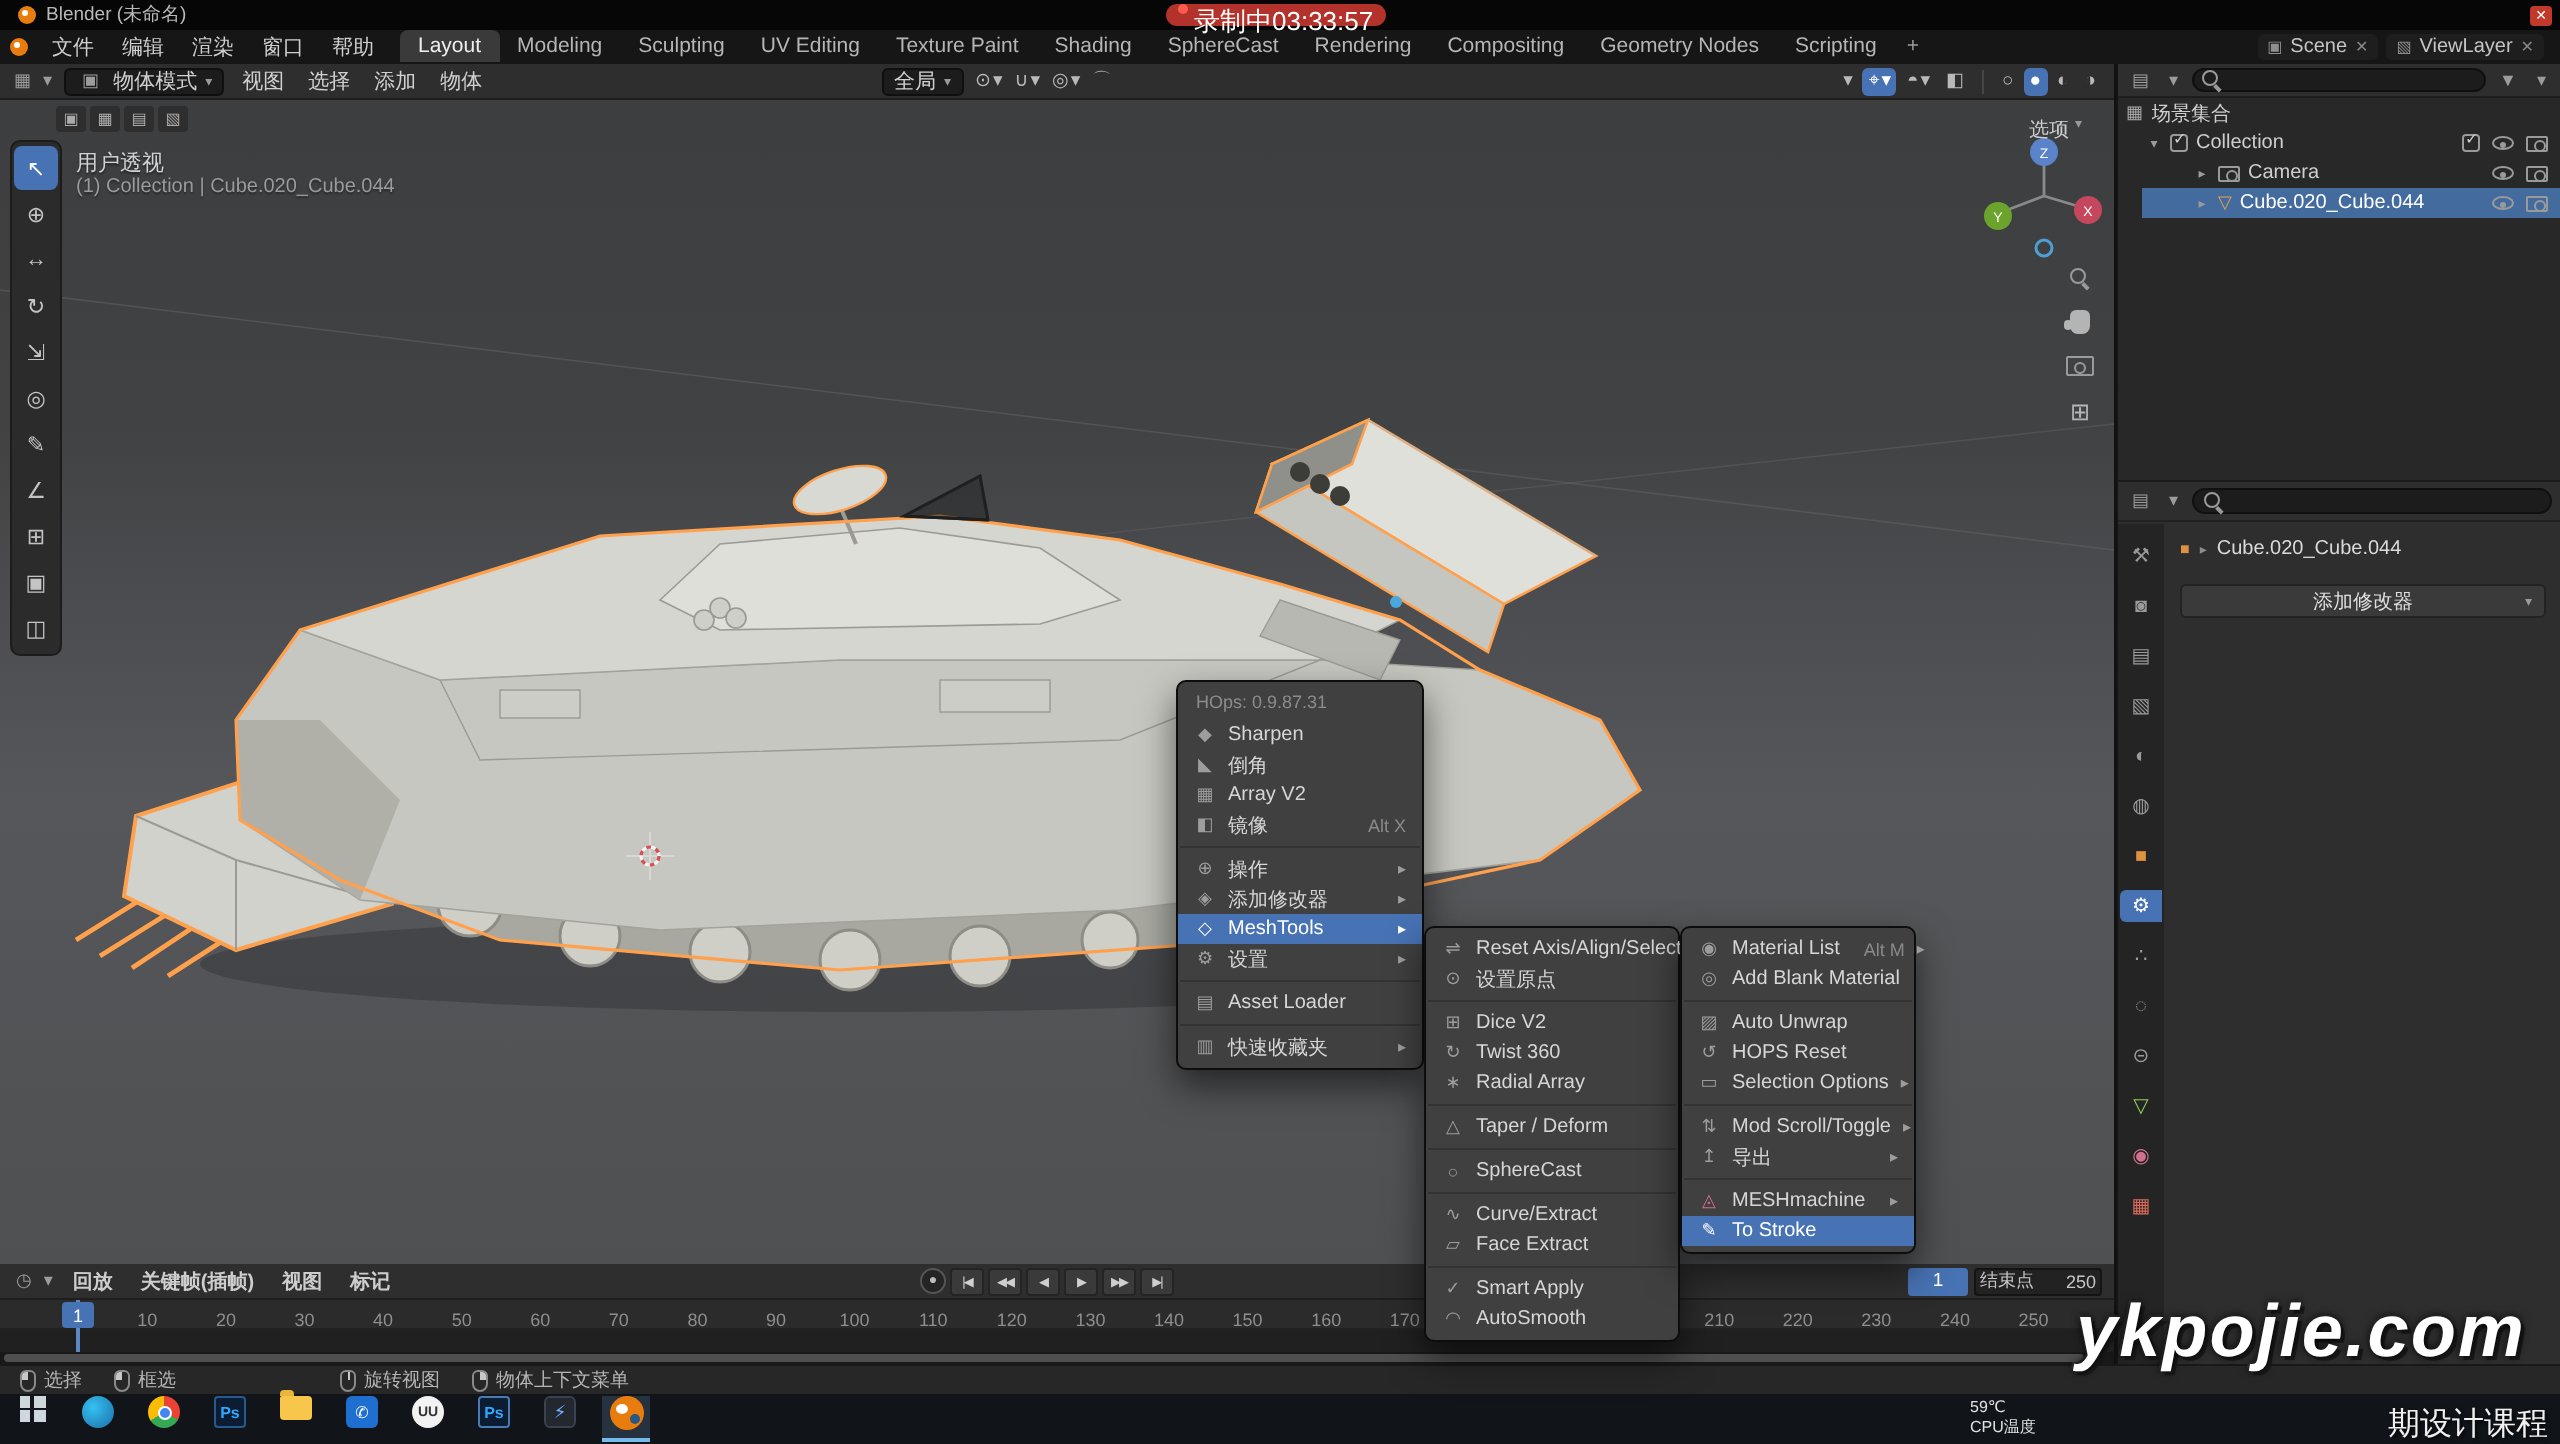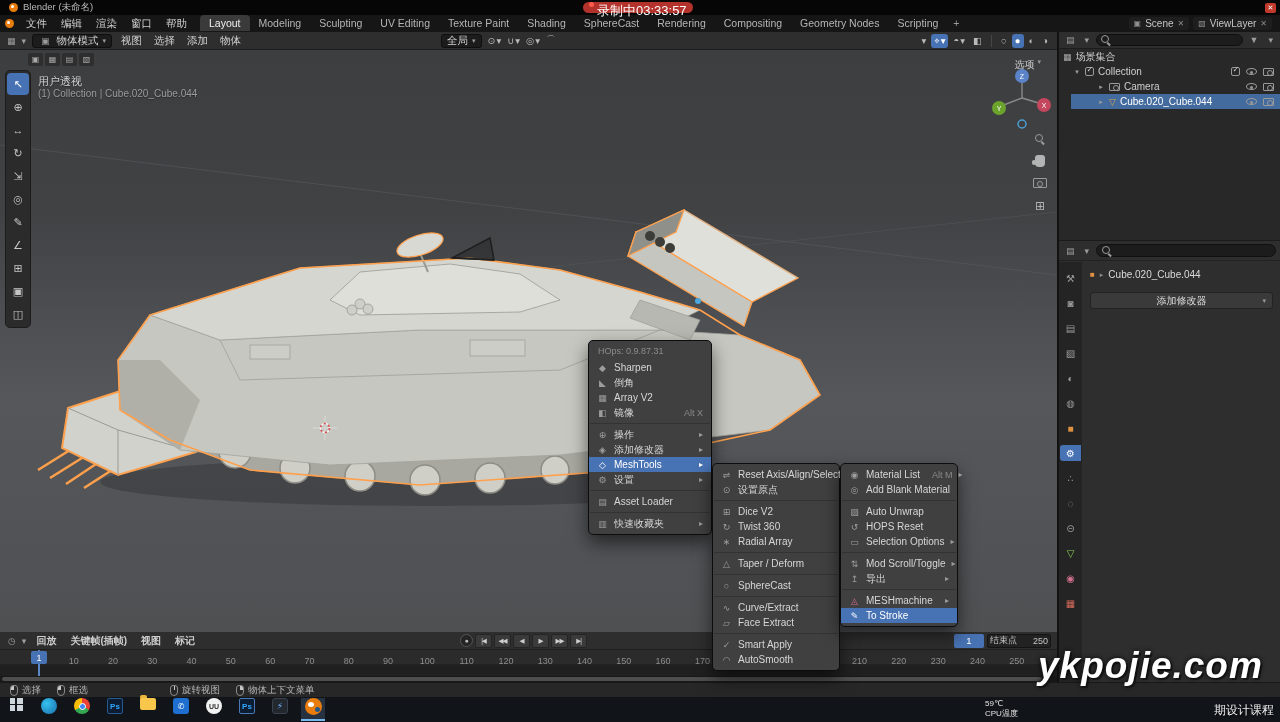--- a/index.html
+++ b/index.html
@@ -157,21 +157,21 @@
 .blueapp{width:16px;height:16px;background:#1f6fd0;border-radius:3px;color:#fff;font-size:8px;display:flex;align-items:center;justify-content:center;}
 .whitecirc{width:16px;height:16px;background:#f2f2f2;border-radius:50%;color:#333;font-size:7px;display:flex;align-items:center;justify-content:center;font-weight:bold;}
 .darkapp{width:16px;height:16px;background:#23272e;border:1px solid #3a4250;border-radius:3px;color:#6fb4ff;font-size:9px;display:flex;align-items:center;justify-content:center;}
 .blenderic{width:17px;height:17px;background:#e87d0d;border-radius:50%;position:relative;}
 .blenderic::after{content:"";position:absolute;left:3px;top:4px;width:6px;height:5px;background:#fff;border-radius:50%;}
 .blenderic::before{content:"";position:absolute;right:2px;bottom:3px;width:5px;height:5px;background:#265787;border-radius:50%;}
 .temp-block{position:absolute;left:985px;top:2px;font-size:8px;color:#e0e0e0;line-height:1.2;text-align:left;}
 
 
 .watermark{position:absolute;left:1038px;top:645px;z-index:200;font-size:37px;font-weight:bold;font-style:italic;color:#fff;letter-spacing:1px;text-shadow:0 0 5px #000,2px 2px 0 #1a1a1a,-1px -1px 0 #333;}
-.watermark-sub{position:absolute;right:6px;top:702px;z-index:200;font-size:12px;color:#f0f0f0;text-shadow:1px 1px 2px #000;}
+.watermark-sub{position:absolute;right:6px;top:702px;z-index:200;font-size:16px;color:#f0f0f0;text-shadow:1px 1px 2px #000;}
 </style>
 </head>
 <body>
 
 <div class="titlebar">
   <span class="blogo"></span>
   <span>Blender (未命名)</span>
   <div class="rec-badge">
     <span class="rec-dot"></span>
     <span>录制中03:33:57</span>

